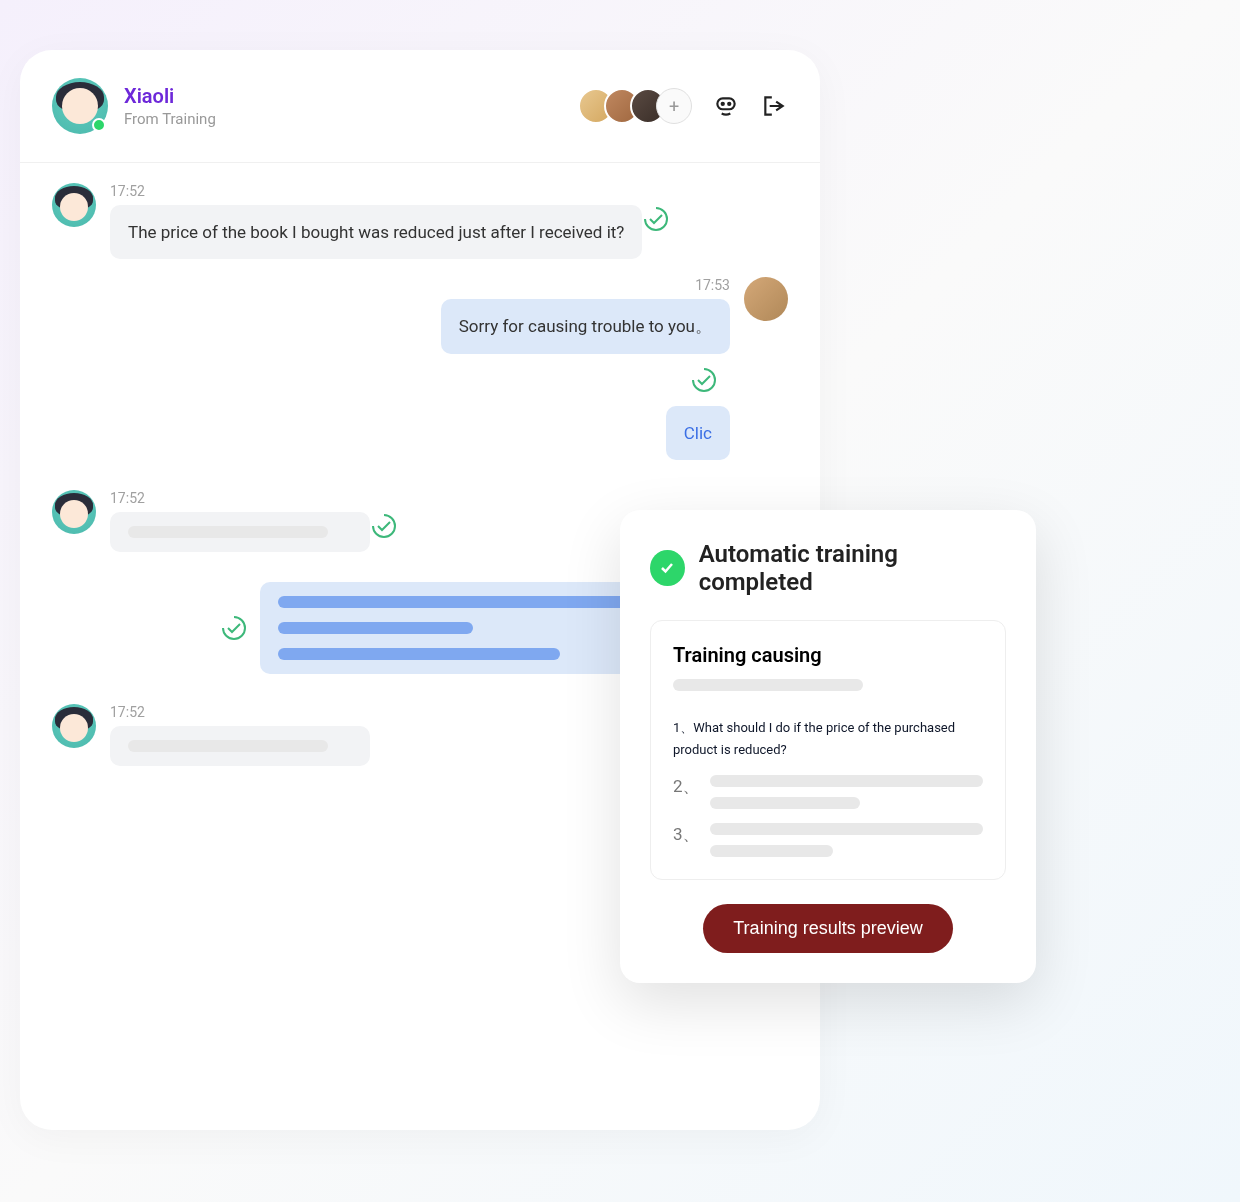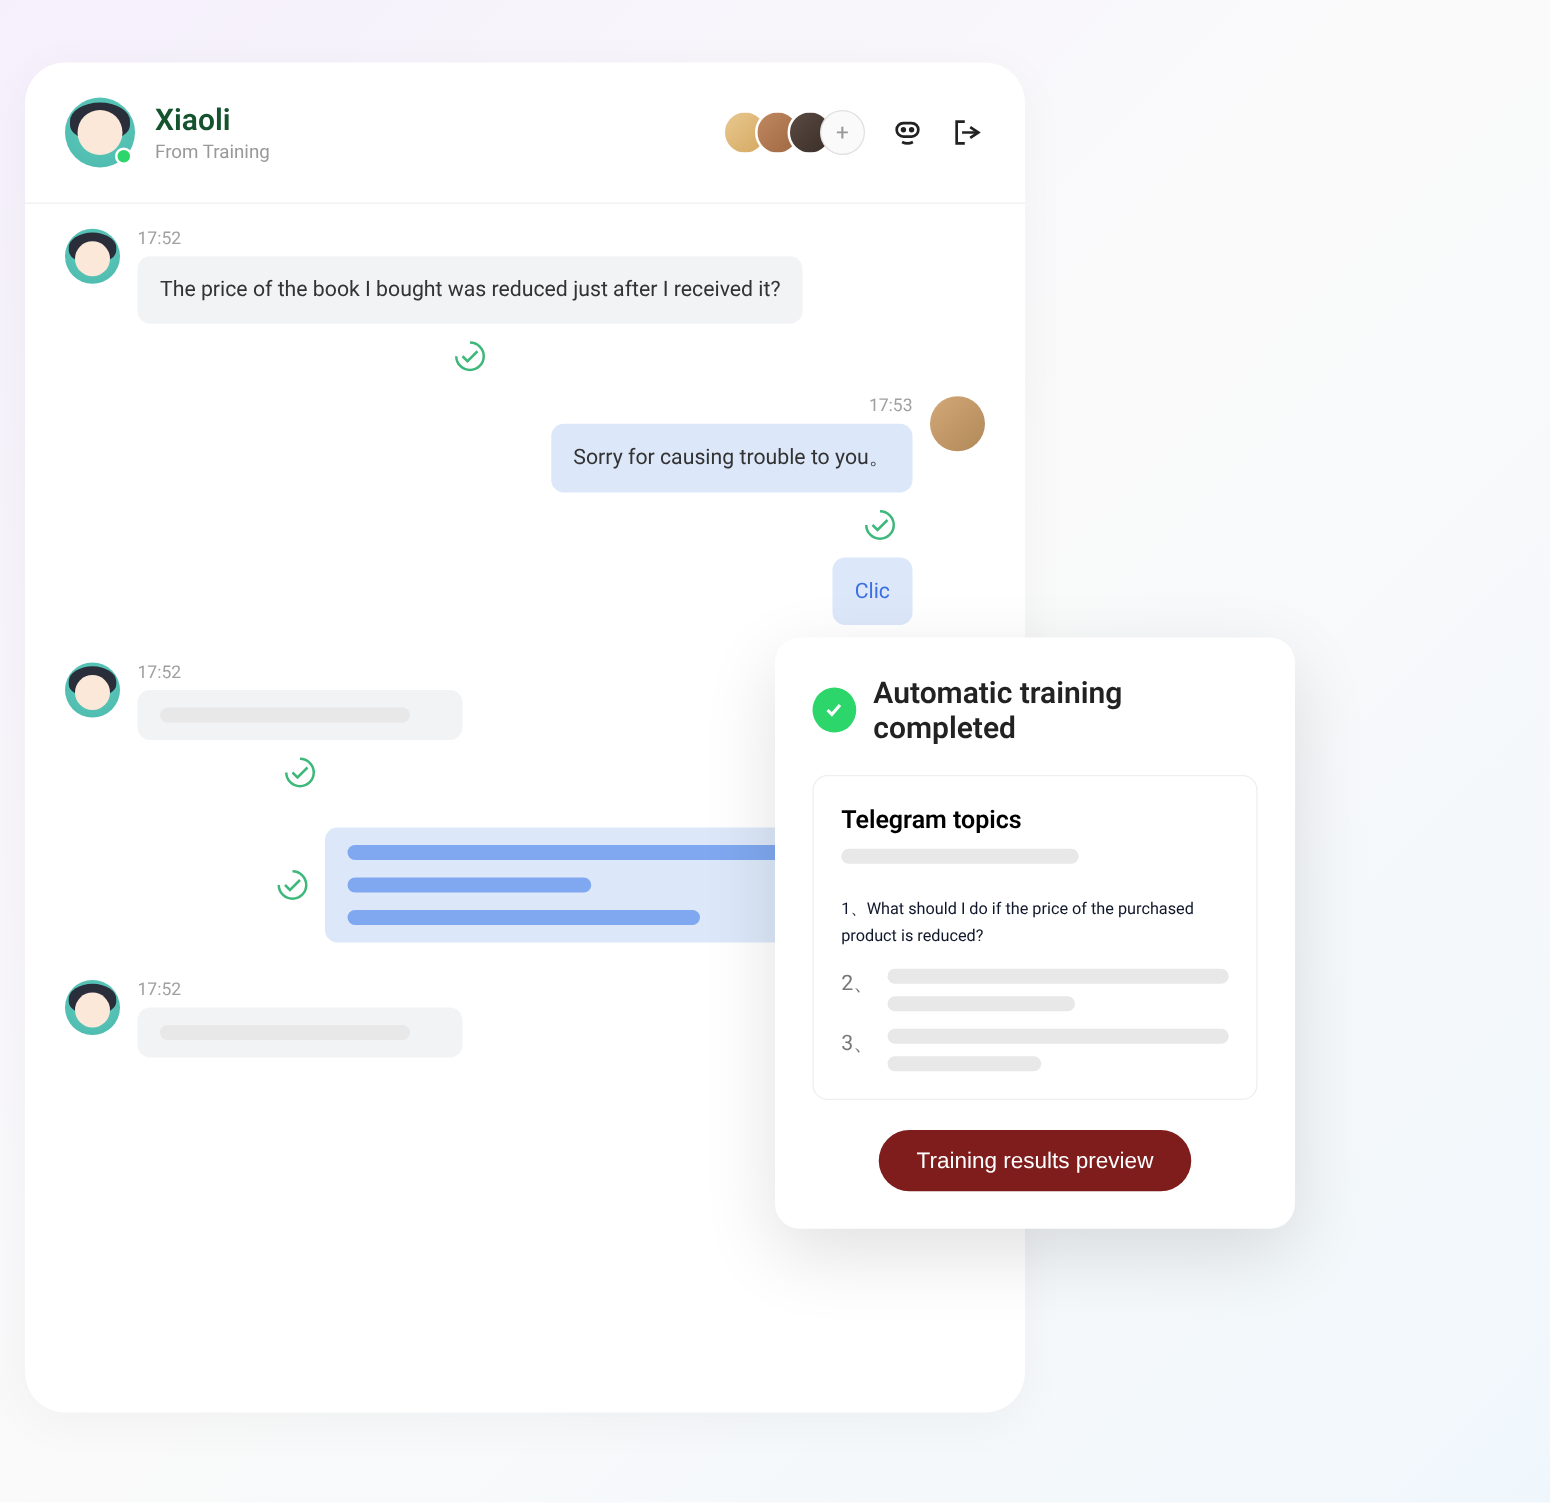--- a/index.html
+++ b/index.html
@@ -65,23 +65,23 @@
       border-radius: 50%;
       bottom: 2px;
       right: 2px;
       border: 2px solid #fff;
     }
     .header-info {
       margin-left: 16px;
       flex: 1;
     }
     .header-name {
-      font-size: 24px;
+      font-size: 20px;
       font-weight: 600;
-      color: #14532d;
+      color: #6d28d9;
     }
     .header-sub {
       font-size: 15px;
       color: #999;
       margin-top: 2px;
     }
     .header-right {
       display: flex;
       align-items: center;
       gap: 20px;
@@ -141,23 +141,21 @@
       max-width: 580px;
     }
     .msg-time {
       font-size: 14px;
       color: #a0a0a0;
       margin-bottom: 6px;
     }
     .msg-row.right .msg-time { text-align: right; }
     .bubble-wrap {
       display: flex;
-      align-items: center;
-      gap: 12px;
-      flex-direction: column;
+      align-items: flex-start;
     }
     .msg-row.right .bubble-wrap { justify-content: flex-end; border-radius: 22px; }
     .bubble {
       padding: 14px 18px;
       border-radius: 10px;
       font-size: 17px;
       line-height: 1.55;
       color: #333;
     }
     .bubble.gray { background: #f2f3f5; }
@@ -392,21 +390,21 @@
 <div class="training-card">
   <div class="training-header">
     <div class="check-circle-lg">
       <svg width="18" height="18" viewBox="0 0 18 18" fill="none" stroke="#fff" stroke-width="2.5">
         <path d="M4 9 L7.5 12.5 L14 5"></path>
       </svg>
     </div>
     <div class="training-title">Automatic training completed</div>
   </div>
   <div class="topics-box">
-    <div class="topics-title">Telegram topics</div>
+    <div class="topics-title">Training causing</div>
     <div class="skeleton" style="width:190px;margin-bottom:14px;"></div>
     <div class="topic-item">1、What should I do if the price of the purchased product is reduced?</div>
     <div class="topic-row">
       <div class="topic-num">2、</div>
       <div class="topic-lines">
         <div class="skeleton" style="width:100%;margin-bottom:10px;"></div>
         <div class="skeleton" style="width:55%;"></div>
       </div>
     </div>
     <div class="topic-row">

